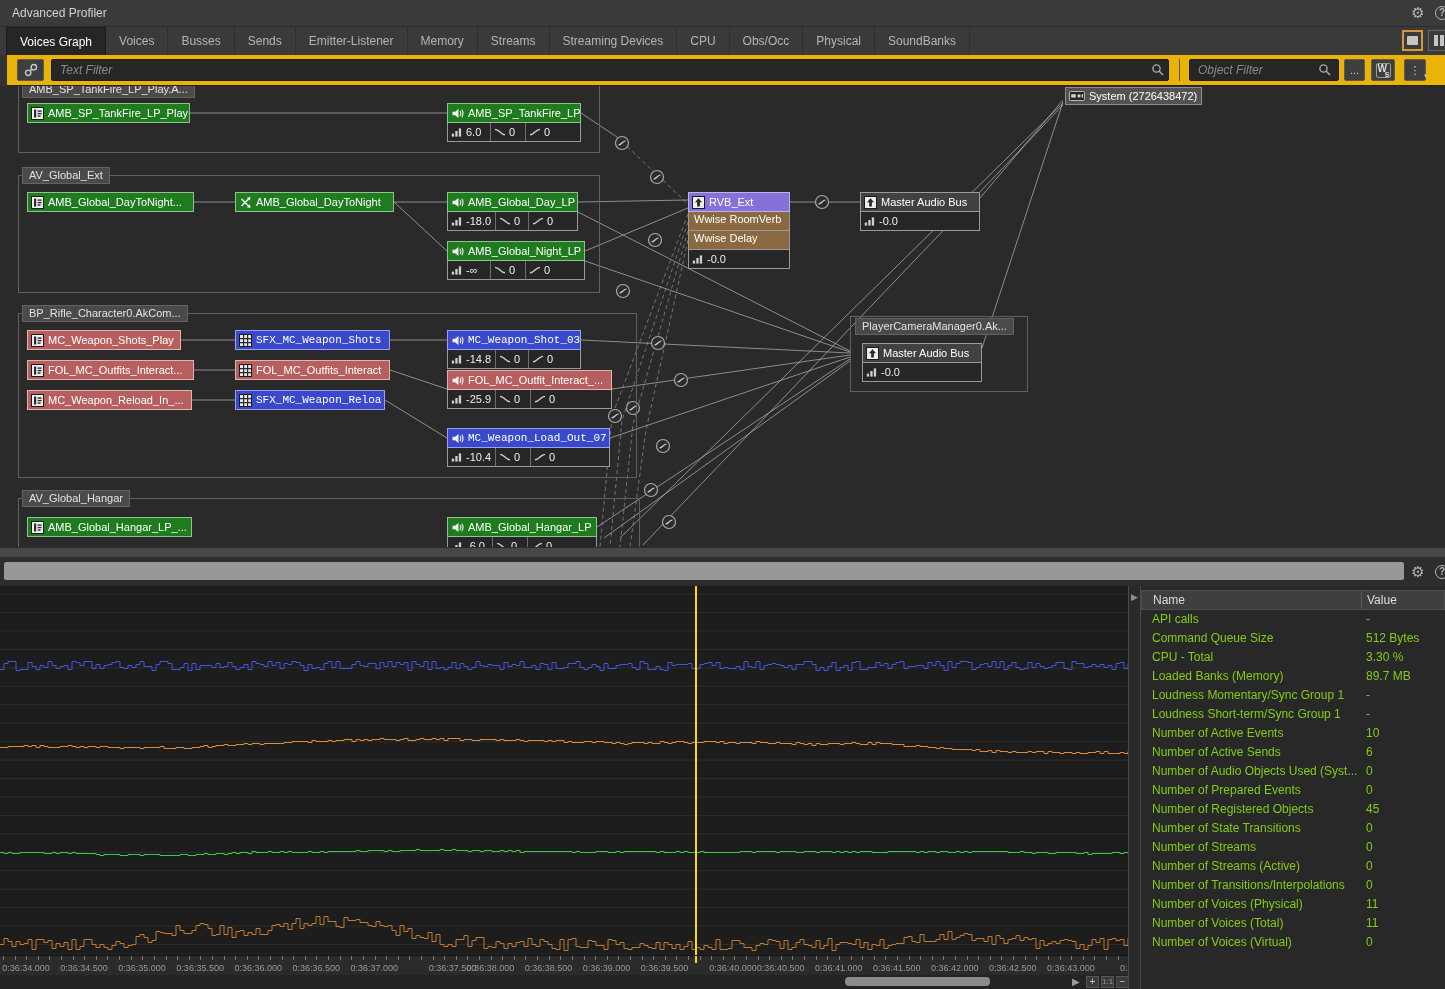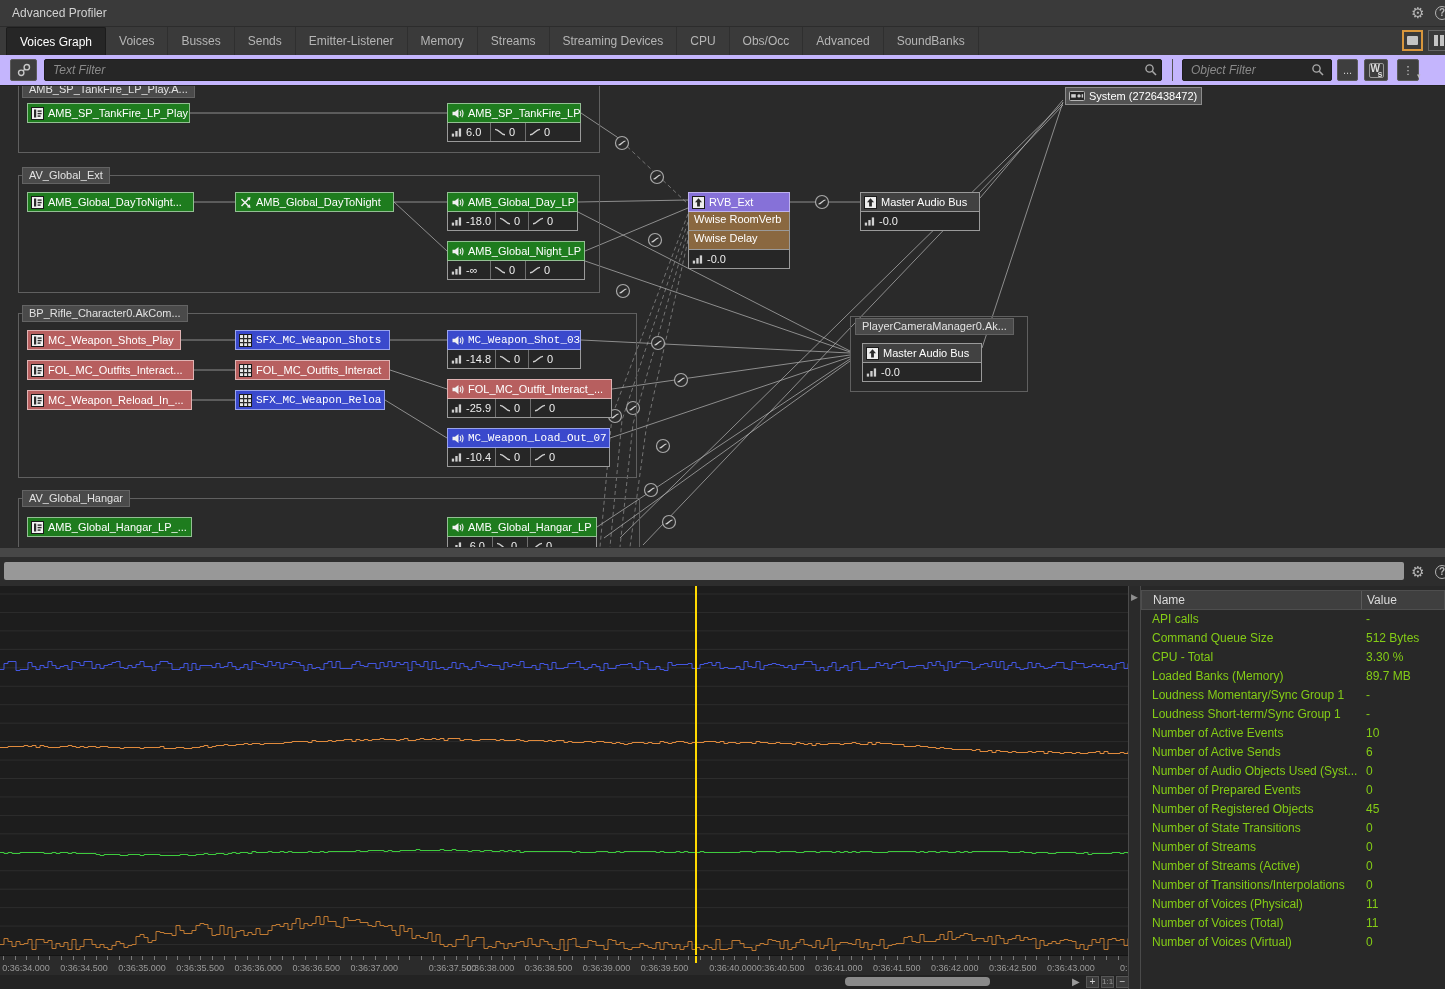--- a/index.html
+++ b/index.html
@@ -17,21 +17,21 @@
   .tab { padding:0 13px; display:flex; align-items:center; color:#b5b5b5; border-right:1px solid #2f2f2f; cursor:default; white-space:nowrap; }
   .tab.sel { background:#262626; color:#fff; border:1px solid #1c1c1c; border-bottom:none; border-radius:2px 2px 0 0; }
   .layoutbtns { position:absolute; right:-4px; top:3px; display:flex; gap:5px; }
   .lb { width:21px; height:21px; background:#3a3a3a; border:1px solid #666; display:flex; align-items:center; justify-content:center; }
   .lb.active { border:2px solid #d8963c; }
   .lb .pane { width:11px; height:9px; background:#c4c4c4; border-radius:1px; }
   .lb .bars { display:flex; gap:2px; }
   .lb .bars i { width:4px; height:11px; background:#c4c4c4; display:block; }
 
   
-  .filterbar { height:31px; background:#c4b5fd; position:relative; border-bottom:1px solid #222; }
+  .filterbar { height:31px; background:#eab308; position:relative; border-bottom:1px solid #222;margin-left:7px; }
   .linkbtn { position:absolute; left:10px; top:4px; width:27px; height:22px; background:#3e3e3e; border:1px solid #5a5a5a; border-radius:2px; display:flex; align-items:center; justify-content:center; }
   .finput { position:absolute; top:4px; height:22px; background:#262626; border:1px solid #1d1d1d; border-radius:2px; color:#ccc; padding:0 24px 0 8px; font-size:12px; font-family:inherit; }
   .finput::placeholder { color:#8a8a8a; font-style:italic; }
   .searchico { position:absolute; top:8px; }
   .vsep { position:absolute; left:1172px; top:4px; width:1px; height:22px; background:#555; }
   .fbtn { position:absolute; top:4px; height:22px; background:#3e3e3e; border:1px solid #5a5a5a; border-radius:2px; color:#ccc; display:flex; align-items:center; justify-content:center; font-size:11px; }
 
   
   .graph { position:absolute; left:0; top:86px; width:1445px; height:461px; background:#2a2a2a; overflow:hidden; }
   .graph svg.wires { position:absolute; left:0; top:0; }
@@ -152,21 +152,21 @@
   <div class="tab sel">Voices Graph</div>
   <div class="tab">Voices</div>
   <div class="tab">Busses</div>
   <div class="tab">Sends</div>
   <div class="tab">Emitter-Listener</div>
   <div class="tab">Memory</div>
   <div class="tab">Streams</div>
   <div class="tab">Streaming Devices</div>
   <div class="tab">CPU</div>
   <div class="tab">Obs/Occ</div>
-  <div class="tab">Advanced</div>
+  <div class="tab">Physical</div>
   <div class="tab">SoundBanks</div>
   <div class="layoutbtns">
     <div class="lb active">
         <div class="pane"></div>
       </div>
     <div class="lb">
         <div class="bars">
           <i></i>
           <i></i>
         </div>
@@ -507,21 +507,21 @@
           <i>0</i>
         </span>
       <span class="vcell">
           <svg width="12" height="10">
             <use href="#i-hpf"></use>
           </svg>
           <i>0</i>
         </span>
     </div>
   </div>
-  <div class="nodeblock" style="left:447px;top:293px;width:165px">
+  <div class="nodeblock" style="left:447px;top:284px;width:165px">
     <div class="node red" style="width:100%">
         <span class="nicon">
           <svg width="13" height="13">
             <use href="#i-sound"></use>
           </svg>
         </span>
         <span>FOL_MC_Outfit_Interact_...</span>
       </div>
     <div class="vrow">
       <span class="vcell" style="width:48px">

